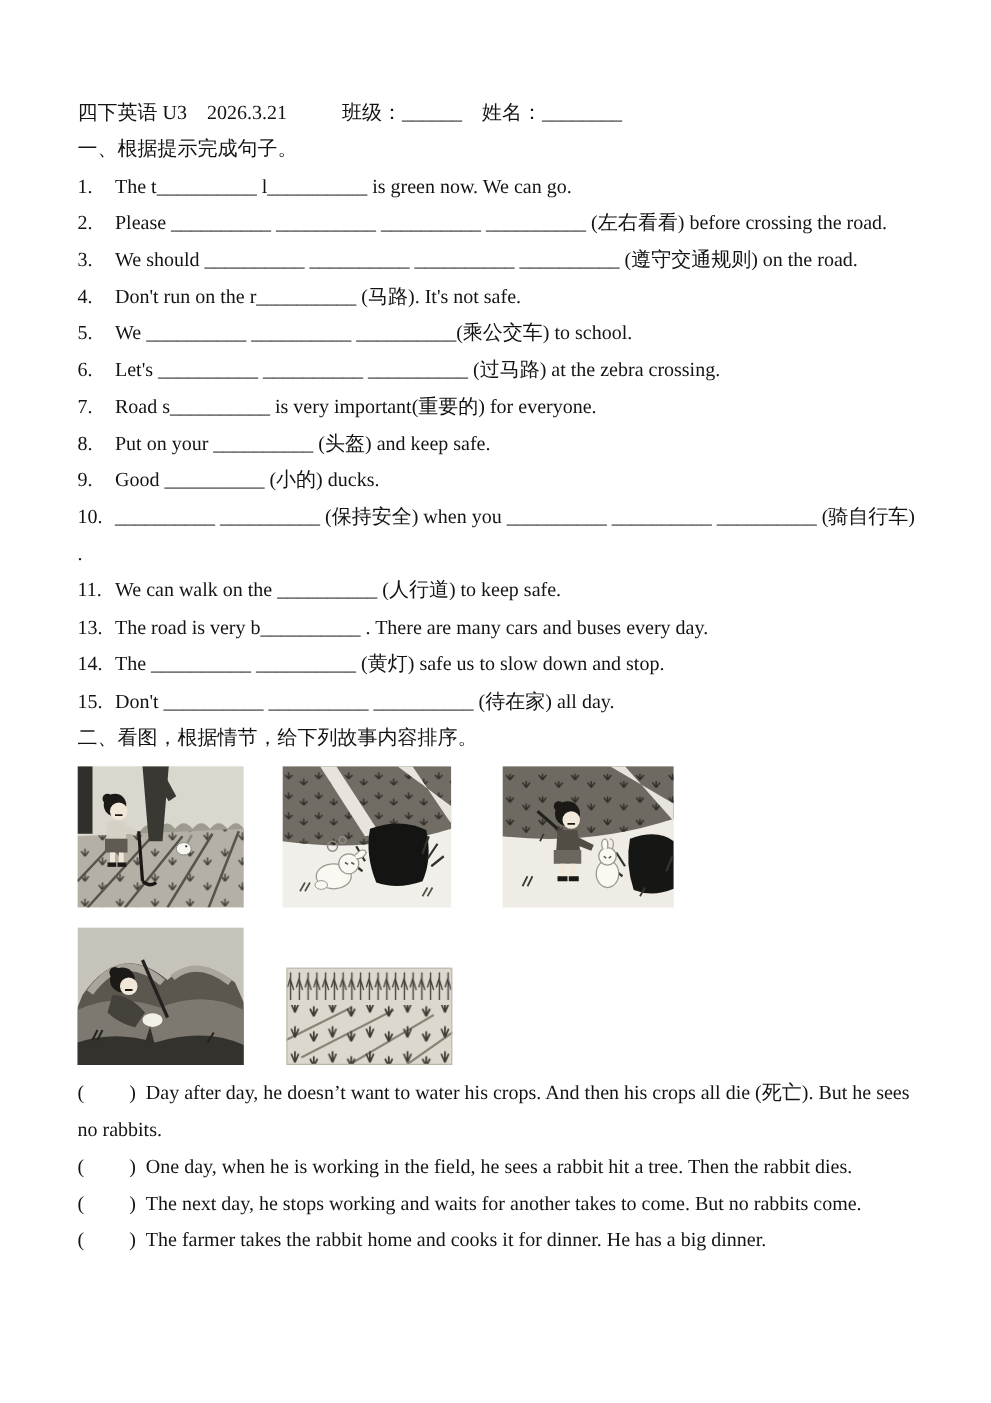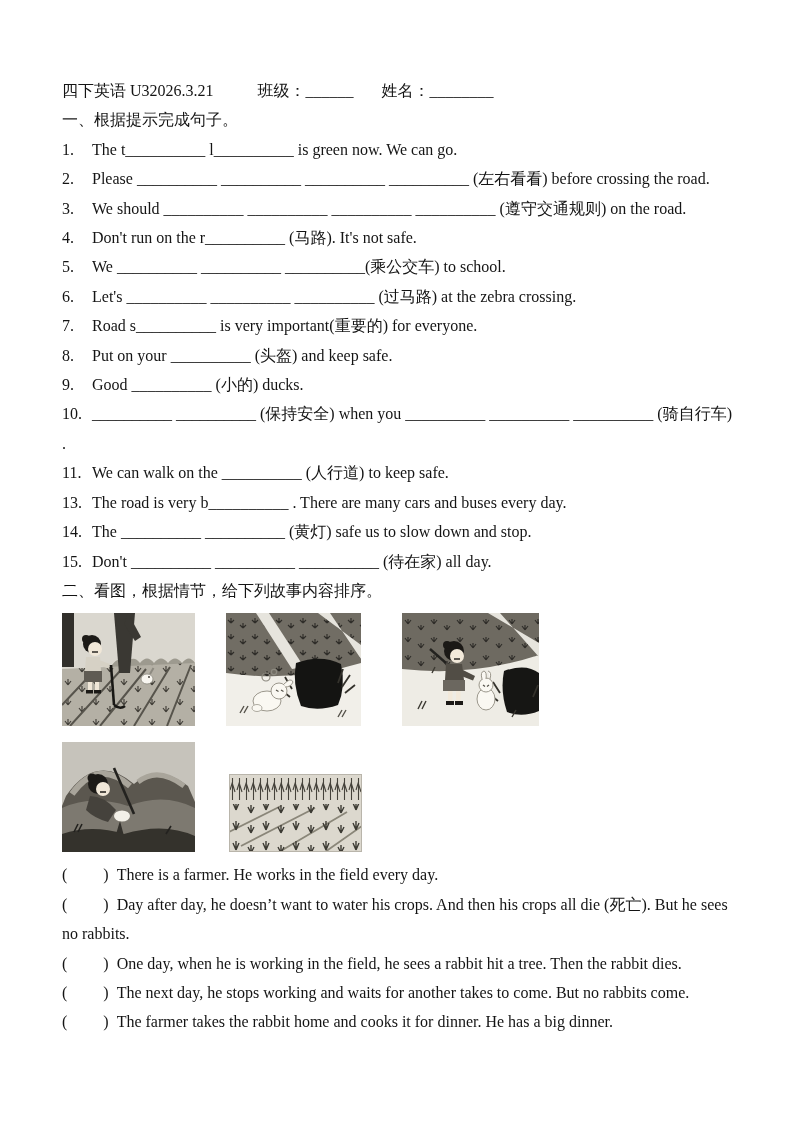--- a/index.html
+++ b/index.html
@@ -4,23 +4,23 @@
 <style>
   html,body{margin:0;padding:0;}
   body{
     width:793px;height:1122px;background:#ffffff;color:#141414;
     font-family:"Liberation Serif","DejaVu Serif",serif;font-size:16px;
     overflow:hidden;
   }
   .page{box-sizing:border-box;width:793px;height:1122px;padding:76px 54px 16px 62px;}
   .line{line-height:29.4px;margin:0;}
   .hdr{line-height:29.4px;white-space:nowrap;}
-  .hdr .date{}
+  .hdr .date{margin-left:16px;}
   .hdr .clabel{margin-left:44px;margin-top:29px;}
-  .hdr .nlabel{margin-left:28px;text-align:center;}
+  .hdr .nlabel{margin-left:16px;text-align:center;}
   .qnum{display:inline-block;width:30px;}
   .img-row{display:flex;margin-top:8px;}
   .img-row2{display:flex;align-items:flex-end;margin-top:16px;margin-bottom:8px;}
   .story-img{display:block;background:#f5f3ee;}
   .m1{margin-left:31px;}
   .m2{margin-left:41px;}
   .m3{margin-left:34px;}
   .marker{display:inline-block;}
   .mgap{display:inline-block;width:36px;}
   .itext{margin-left:8px;}
@@ -172,19 +172,18 @@
         </pattern>
       </defs>
       <rect width="133" height="78" fill="#dcd8ce"></rect>
       <rect x="0" y="2" width="133" height="27" fill="url(#st5)"></rect>
       <path d="M0 58 L52 32 M12 72 L86 34 M50 78 L118 38 M96 78 L133 52" stroke="#8a8679" stroke-width="1.8" fill="none"></path>
       <rect x="0" y="30" width="133" height="48" fill="url(#tf5)"></rect>
       <rect x="0.5" y="0.5" width="132" height="77" fill="none" stroke="#b9b5ab" stroke-width="1"></rect>
     </svg>
   </div>
 
-  <p class="line"><span class="marker"><span>(</span><span class="mgap"></span><span>)</span></span><span class="itext">There is a farmer. He works in the field every day.</span></p>
   <p class="line"><span class="marker"><span>(</span><span class="mgap"></span><span>)</span></span><span class="itext">Day after day, he doesn’t want to water his crops. And then his crops all die (死亡). But he sees no rabbits.</span></p>
   <p class="line"><span class="marker"><span>(</span><span class="mgap"></span><span>)</span></span><span class="itext">One day, when he is working in the field, he sees a rabbit hit a tree. Then the rabbit dies.</span></p>
   <p class="line"><span class="marker"><span>(</span><span class="mgap"></span><span>)</span></span><span class="itext">The next day, he stops working and waits for another takes to come. But no rabbits come.</span></p>
   <p class="line"><span class="marker"><span>(</span><span class="mgap"></span><span>)</span></span><span class="itext">The farmer takes the rabbit home and cooks it for dinner. He has a big dinner.</span></p>
 
 </div>
 
 </body></html>

